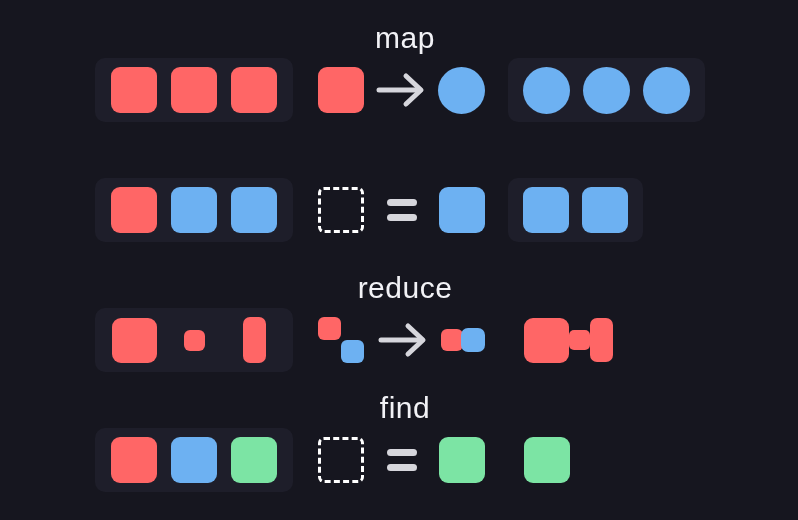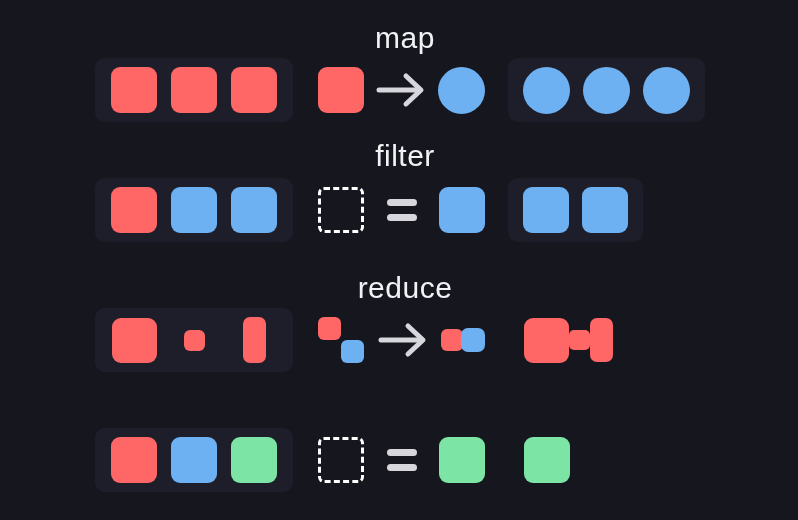--- a/index.html
+++ b/index.html
@@ -74,21 +74,20 @@
           <path d="M30 5 L45 19 L30 33" stroke="var(--operator)" stroke-width="5" fill="none" stroke-linecap="round" stroke-linejoin="round"></path>
         </svg>
       </div>
       <div class="shape-circle color-blue"></div>
     </div>
     <div class="zone panel output-panel" style="top: 58px;">
       <div class="shape-circle color-blue"></div>
       <div class="shape-circle color-blue"></div>
       <div class="shape-circle color-blue"></div>
     </div>
-    <div class="row-title" style="top: 137px;">filter</div>
     <div class="zone panel input-panel" style="top: 178px;">
       <div class="slot">
         <div class="shape-square color-red"></div>
       </div>
       <div class="slot">
         <div class="shape-square color-blue"></div>
       </div>
       <div class="slot">
         <div class="shape-square color-blue"></div>
       </div>
@@ -133,20 +132,21 @@
         <div class="p2 color-blue"></div>
       </div>
     </div>
     <div class="zone bare-output" style="top: 308px;">
       <div class="merged-blob">
         <div class="blob-big color-red"></div>
         <div class="blob-connector color-red"></div>
         <div class="blob-tall color-red"></div>
       </div>
     </div>
+    <div class="row-title" style="top: 389px;">find</div>
     <div class="zone panel input-panel" style="top: 428px;">
       <div class="slot">
         <div class="shape-square color-red"></div>
       </div>
       <div class="slot">
         <div class="shape-square color-blue"></div>
       </div>
       <div class="slot">
         <div class="shape-square color-green"></div>
       </div>

